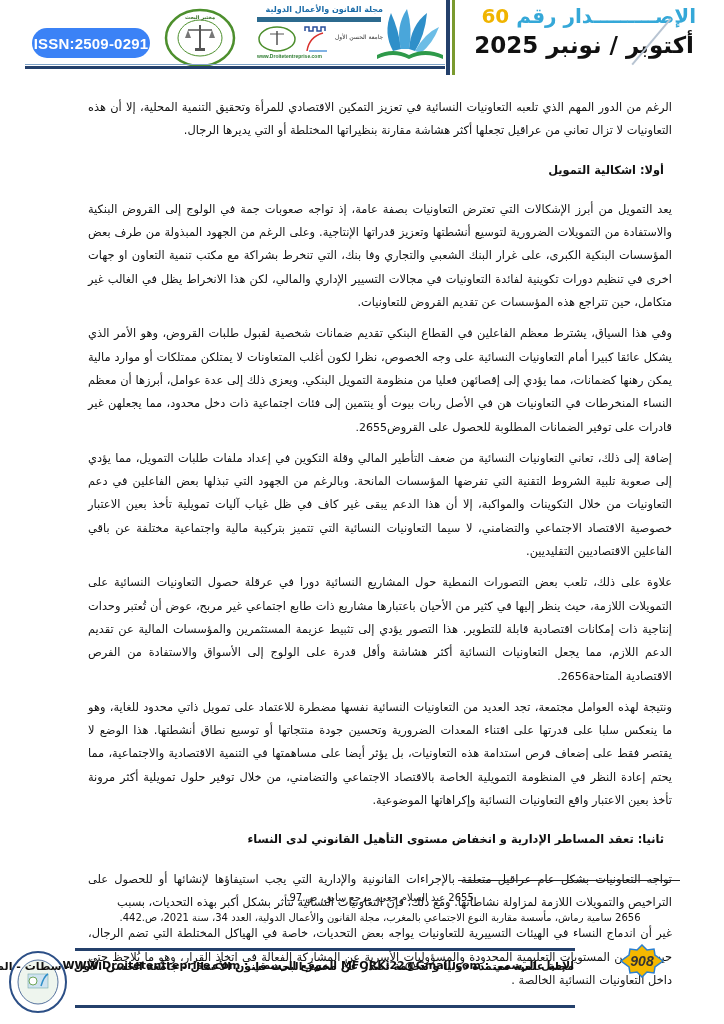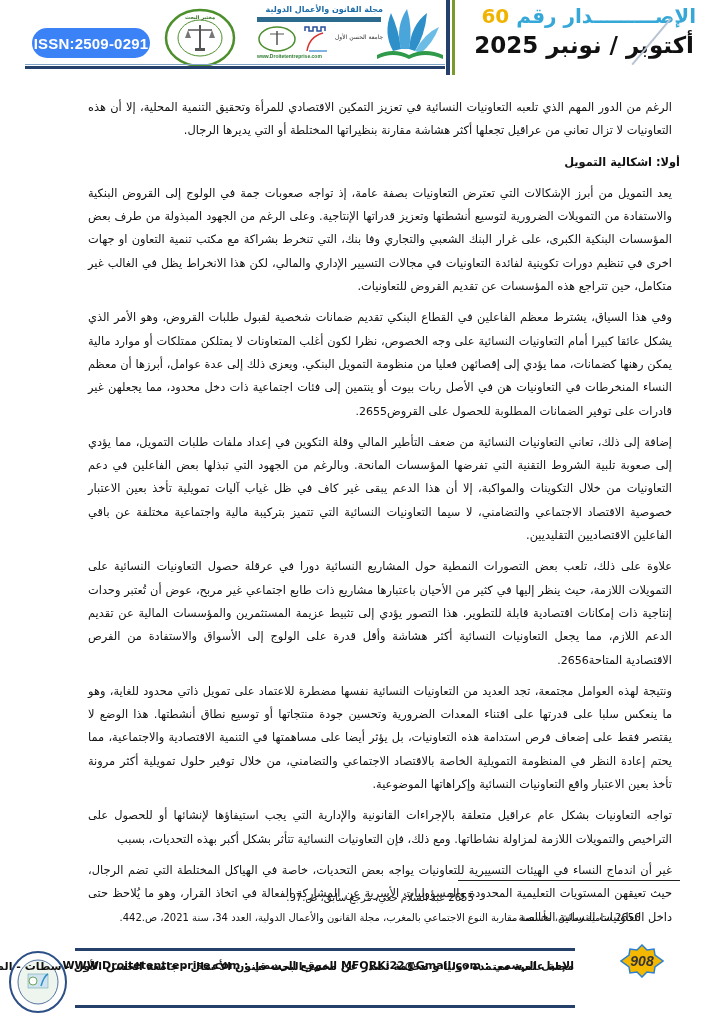--- a/index.html
+++ b/index.html
@@ -29,21 +29,21 @@
   .issue-line .num { color: #f0b400; }
   .date-line { position: absolute; right: 30px; top: 32px; direction: rtl; font-size: 23px; font-weight: bold;
           color: #111; white-space: nowrap; }
   .slash-deco { position: absolute; left: 670px; top: 18px; width: 2px; height: 60px; background: #b8c4d2;
           transform: rotate(40deg); transform-origin: top left; }
 
   
   .content { position: absolute; left: 80px; top: 88px; width: 600px; direction: rtl; text-align: justify;
              font-family: "DejaVu Sans", sans-serif; font-size: 11.4px; line-height: 23.3px; color: #111; }
   .content p { margin: 8px; }
-  .content h3 { margin: 0; font-size: 11.4px; font-weight: bold; line-height: 23.3px; }
+  .content h3 { margin: 16px; font-size: 11.4px; font-weight: bold; line-height: 23.3px; }
   .fnref { font-size: 11px; }
 
   
   .fn-rule { position: absolute; left: 458px; top: 880px; width: 222px; height: 1px; background: #222; }
   .footnotes { position: absolute; left: 80px; top: 888px; width: 600px; direction: rtl; text-align: center;
                font-size: 10px; line-height: 20px; color: #111; }
   .footnotes p { margin: 0; }
 
   
   .foot-rule-top { position: absolute; left: 75px; top: 948px; width: 500px; height: 3px; background: #24406b; }
@@ -113,20 +113,21 @@
 </div>
 
 <div class="content">
   <p>الرغم من الدور المهم الذي تلعبه التعاونيات النسائية في تعزيز التمكين الاقتصادي للمرأة وتحقيق التنمية المحلية، إلا أن هذه التعاونيات لا تزال تعاني من عراقيل تجعلها أكثر هشاشة مقارنة بنظيراتها المختلطة أو التي يديرها الرجال.</p>
   <h3>أولا: اشكالية التمويل</h3>
   <p>يعد التمويل من أبرز الإشكالات التي تعترض التعاونيات بصفة عامة، إذ تواجه صعوبات جمة في الولوج إلى القروض البنكية والاستفادة من التمويلات الضرورية لتوسيع أنشطتها وتعزيز قدراتها الإنتاجية. وعلى الرغم من الجهود المبذولة من طرف بعض المؤسسات البنكية الكبرى، على غرار البنك الشعبي والتجاري وفا بنك، التي تنخرط بشراكة مع مكتب تنمية التعاون او جهات اخرى في تنظيم دورات تكوينية لفائدة التعاونيات في مجالات التسيير الإداري والمالي، لكن هذا الانخراط يظل في الغالب غير متكامل، حين تتراجع هذه المؤسسات عن تقديم القروض للتعاونيات.</p>
   <p><span>وفي هذا السياق، يشترط معظم الفاعلين في القطاع البنكي تقديم ضمانات شخصية لقبول طلبات القروض، وهو الأمر الذي يشكل عائقا كبيرا أمام التعاونيات النسائية على وجه الخصوص، نظرا لكون أغلب المتعاونات لا يمتلكن ممتلكات أو موارد مالية يمكن رهنها كضمانات، مما يؤدي إلى إقصائهن فعليا من منظومة التمويل البنكي. ويعزى ذلك إلى عدة عوامل، أبرزها أن معظم النساء المنخرطات في التعاونيات هن في الأصل ربات بيوت أو ينتمين إلى فئات اجتماعية ذات دخل محدود، مما يجعلهن غير قادرات على توفير الضمانات المطلوبة للحصول على القروض</span><span class="fnref">2655.</span></p>
   <p>إضافة إلى ذلك، تعاني التعاونيات النسائية من ضعف التأطير المالي وقلة التكوين في إعداد ملفات طلبات التمويل، مما يؤدي إلى صعوبة تلبية الشروط التقنية التي تفرضها المؤسسات المانحة. وبالرغم من الجهود التي تبذلها بعض الفاعلين في دعم التعاونيات من خلال التكوينات والمواكبة، إلا أن هذا الدعم يبقى غير كاف في ظل غياب آليات تمويلية تأخذ بعين الاعتبار خصوصية الاقتصاد الاجتماعي والتضامني، لا سيما التعاونيات النسائية التي تتميز بتركيبة مالية واجتماعية مختلفة عن باقي الفاعلين الاقتصاديين التقليديين.</p>
   <p><span>علاوة على ذلك، تلعب بعض التصورات النمطية حول المشاريع النسائية دورا في عرقلة حصول التعاونيات النسائية على التمويلات اللازمة، حيث ينظر إليها في كثير من الأحيان باعتبارها مشاريع ذات طابع اجتماعي غير مربح، عوض أن تُعتبر وحدات إنتاجية ذات إمكانات اقتصادية قابلة للتطوير. هذا التصور يؤدي إلى تثبيط عزيمة المستثمرين والمؤسسات المالية عن تقديم الدعم اللازم، مما يجعل التعاونيات النسائية أكثر هشاشة وأقل قدرة على الولوج إلى الأسواق والاستفادة من الفرص الاقتصادية المتاحة</span><span class="fnref">2656.</span></p>
   <p>ونتيجة لهذه العوامل مجتمعة، تجد العديد من التعاونيات النسائية نفسها مضطرة للاعتماد على تمويل ذاتي محدود للغاية، وهو ما ينعكس سلبا على قدرتها على اقتناء المعدات الضرورية وتحسين جودة منتجاتها أو توسيع نطاق أنشطتها. هذا الوضع لا يقتصر فقط على إضعاف فرص استدامة هذه التعاونيات، بل يؤثر أيضا على مساهمتها في التنمية الاقتصادية والاجتماعية، مما يحتم إعادة النظر في المنظومة التمويلية الخاصة بالاقتصاد الاجتماعي والتضامني، من خلال توفير حلول تمويلية أكثر مرونة تأخذ بعين الاعتبار واقع التعاونيات النسائية وإكراهاتها الموضوعية.</p>
+  <h3>ثانيا: تعقد المساطر الإدارية و انخفاض مستوى التأهيل القانوني لدى النساء</h3>
   <p>تواجه التعاونيات بشكل عام عراقيل متعلقة بالإجراءات القانونية والإدارية التي يجب استيفاؤها لإنشائها أو للحصول على التراخيص والتمويلات اللازمة لمزاولة نشاطاتها. ومع ذلك، فإن التعاونيات النسائية تتأثر بشكل أكبر بهذه التحديات، بسبب</p>
   <p>غير أن اندماج النساء في الهيئات التسييرية للتعاونيات يواجه بعض التحديات، خاصة في الهياكل المختلطة التي تضم الرجال، حيث تعيقهن المستويات التعليمية المحدودة والمسؤوليات الأسرية عن المشاركة الفعالة في اتخاذ القرار، وهو ما يُلاحظ حتى داخل التعاونيات النسائية الخالصة .</p>
 </div>
 
 <div class="fn-rule"></div>
 <div class="footnotes">
   <p>2655 عبد السلام حعي، مرجع سابق، ص.97.</p>
   <p>2656 سامية رماش، مأسسة مقاربة النوع الاجتماعي بالمغرب، مجلة القانون والأعمال الدولية، العدد 34، سنة 2021، ص.442.</p>
 </div>
 

